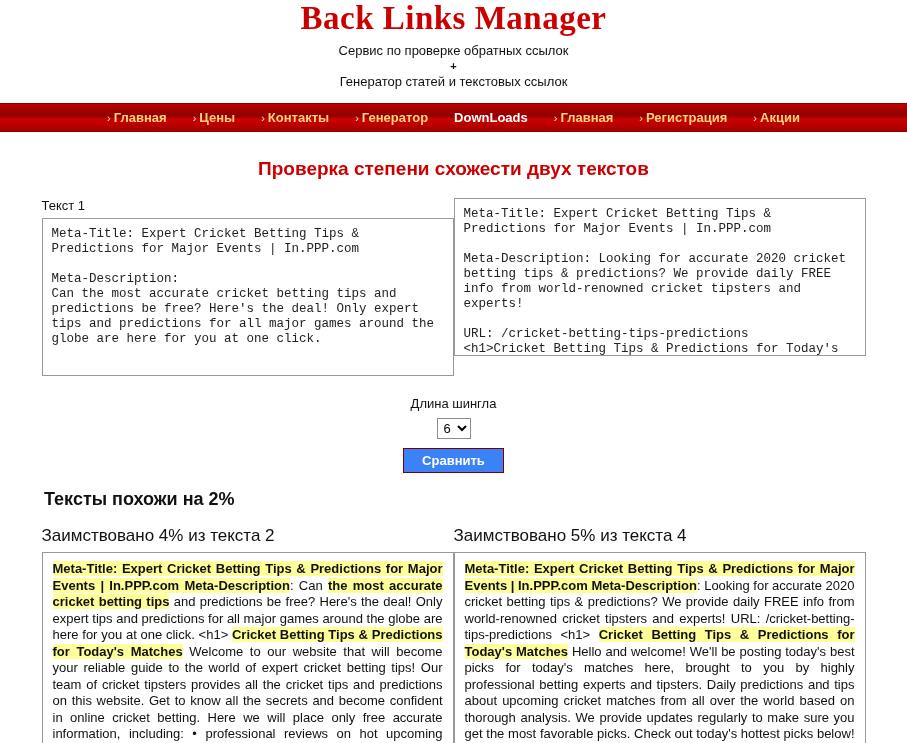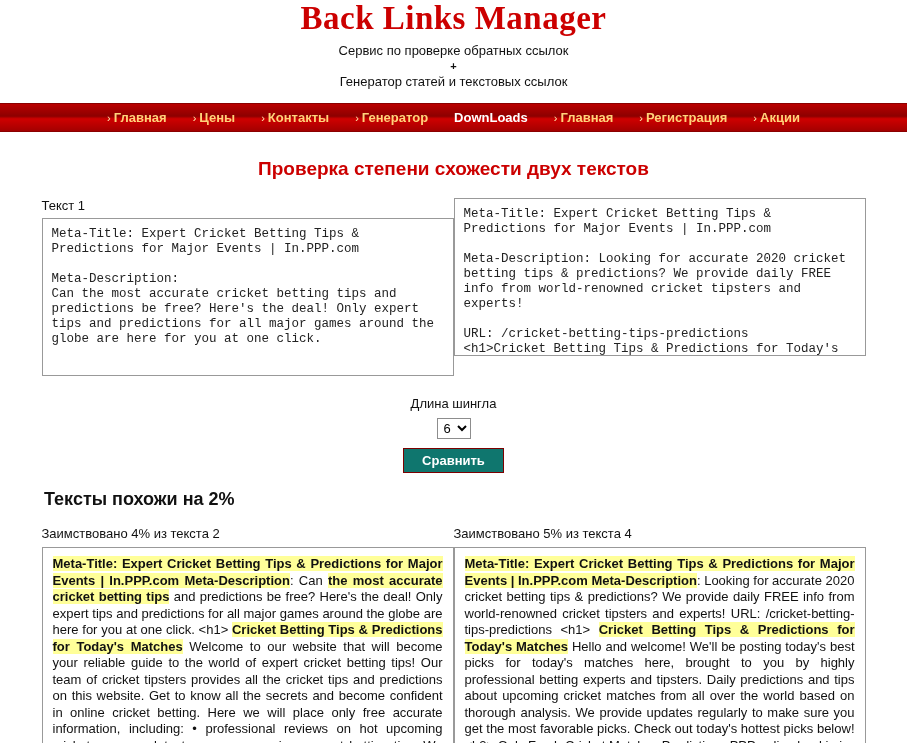--- a/index.html
+++ b/index.html
@@ -116,37 +116,37 @@
     padding: 1px 2px;
     border: 1px solid #8d8d8d;
     background: #ffffff;
   }
   .compare-row {
     display: flex;
     justify-content: center;
     margin-top: 9px;
   }
   .compare-btn {
-    background: #0f766e;
+    background: #3b82f6;
     color: #ffffff;
     font-family: "Liberation Sans", sans-serif;
     font-size: 13px;
     font-weight: bold;
     border: 1px solid #7c0000;
     padding: 4px 18px;
     cursor: pointer;
   }
   .similar-line {
     margin-top: 16px;
     font-size: 18px;
     font-weight: bold;
     color: #111111;
   }
   .borrow-label {
-    font-size: 13px;
+    font-size: 17px;
     color: #111;
     margin: 16px 0 6px 0;
   }
   .result-box {
     width: 412px;
     box-sizing: border-box;
     border: 1px solid #999999;
     background: #ffffff;
     padding: 8px 10px 10px 10px;
     font-size: 13px;

